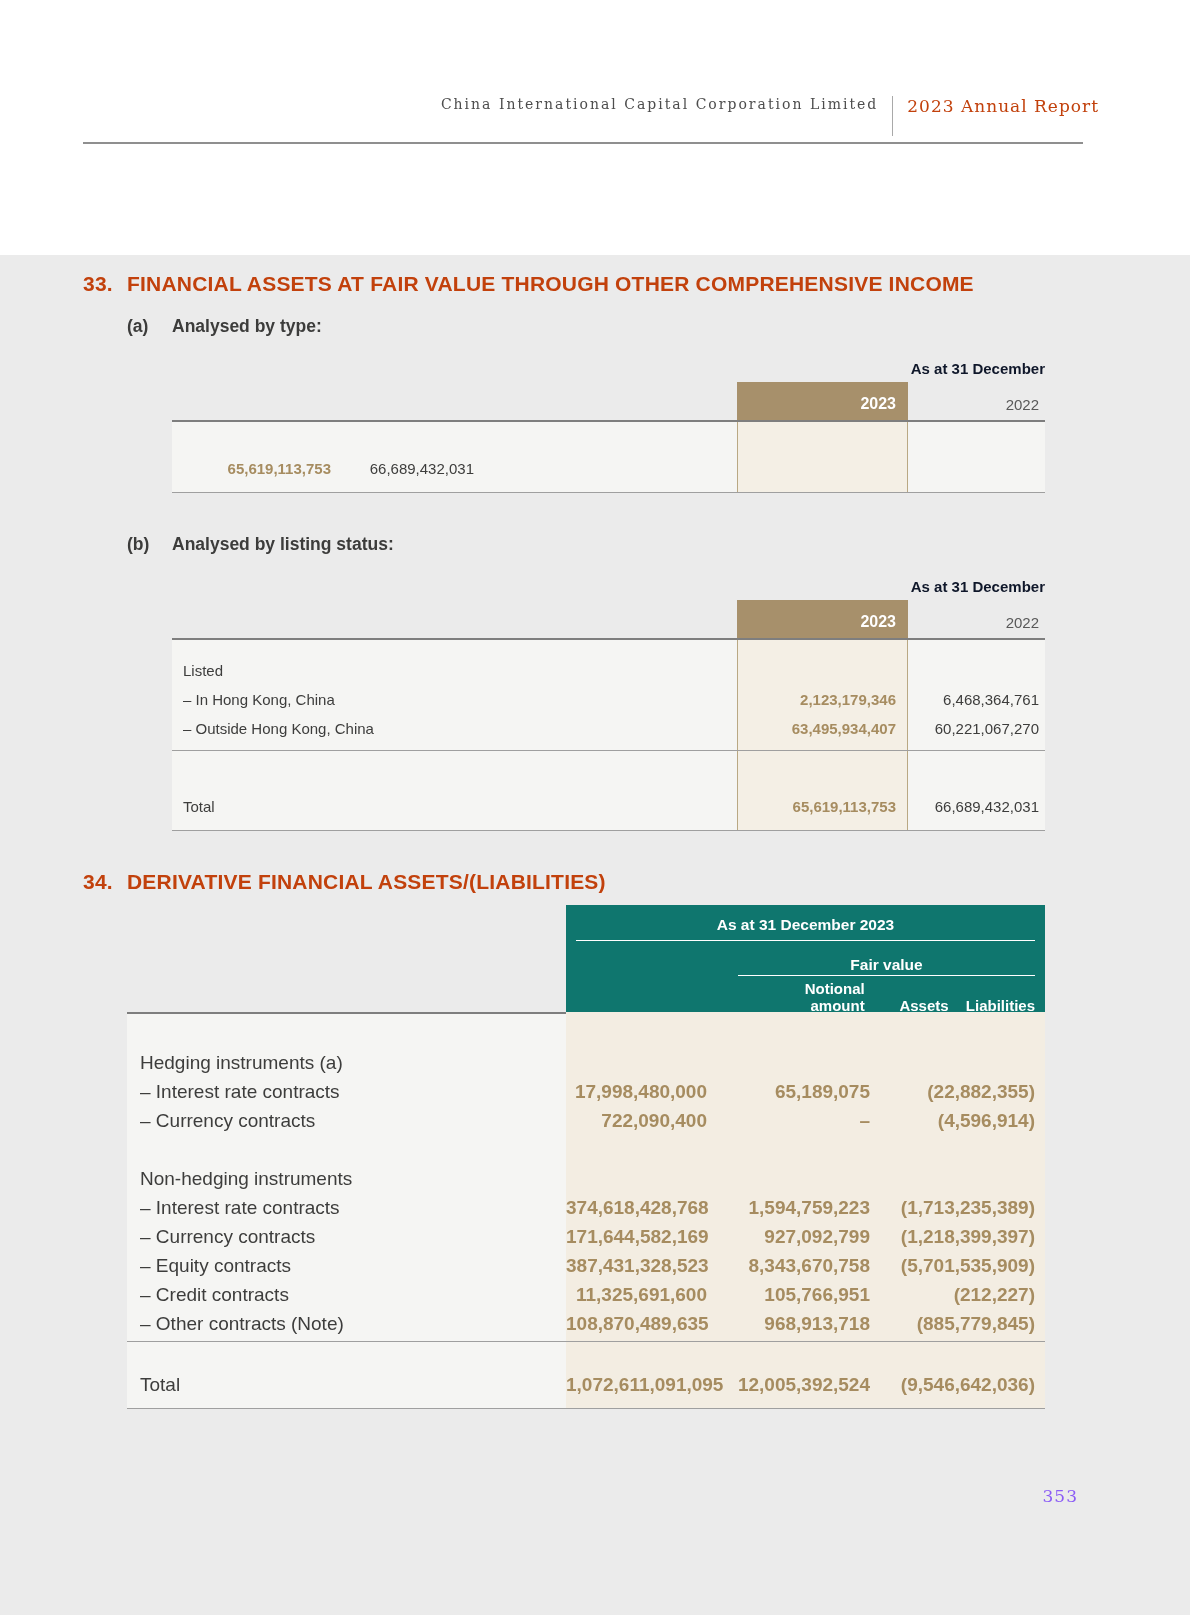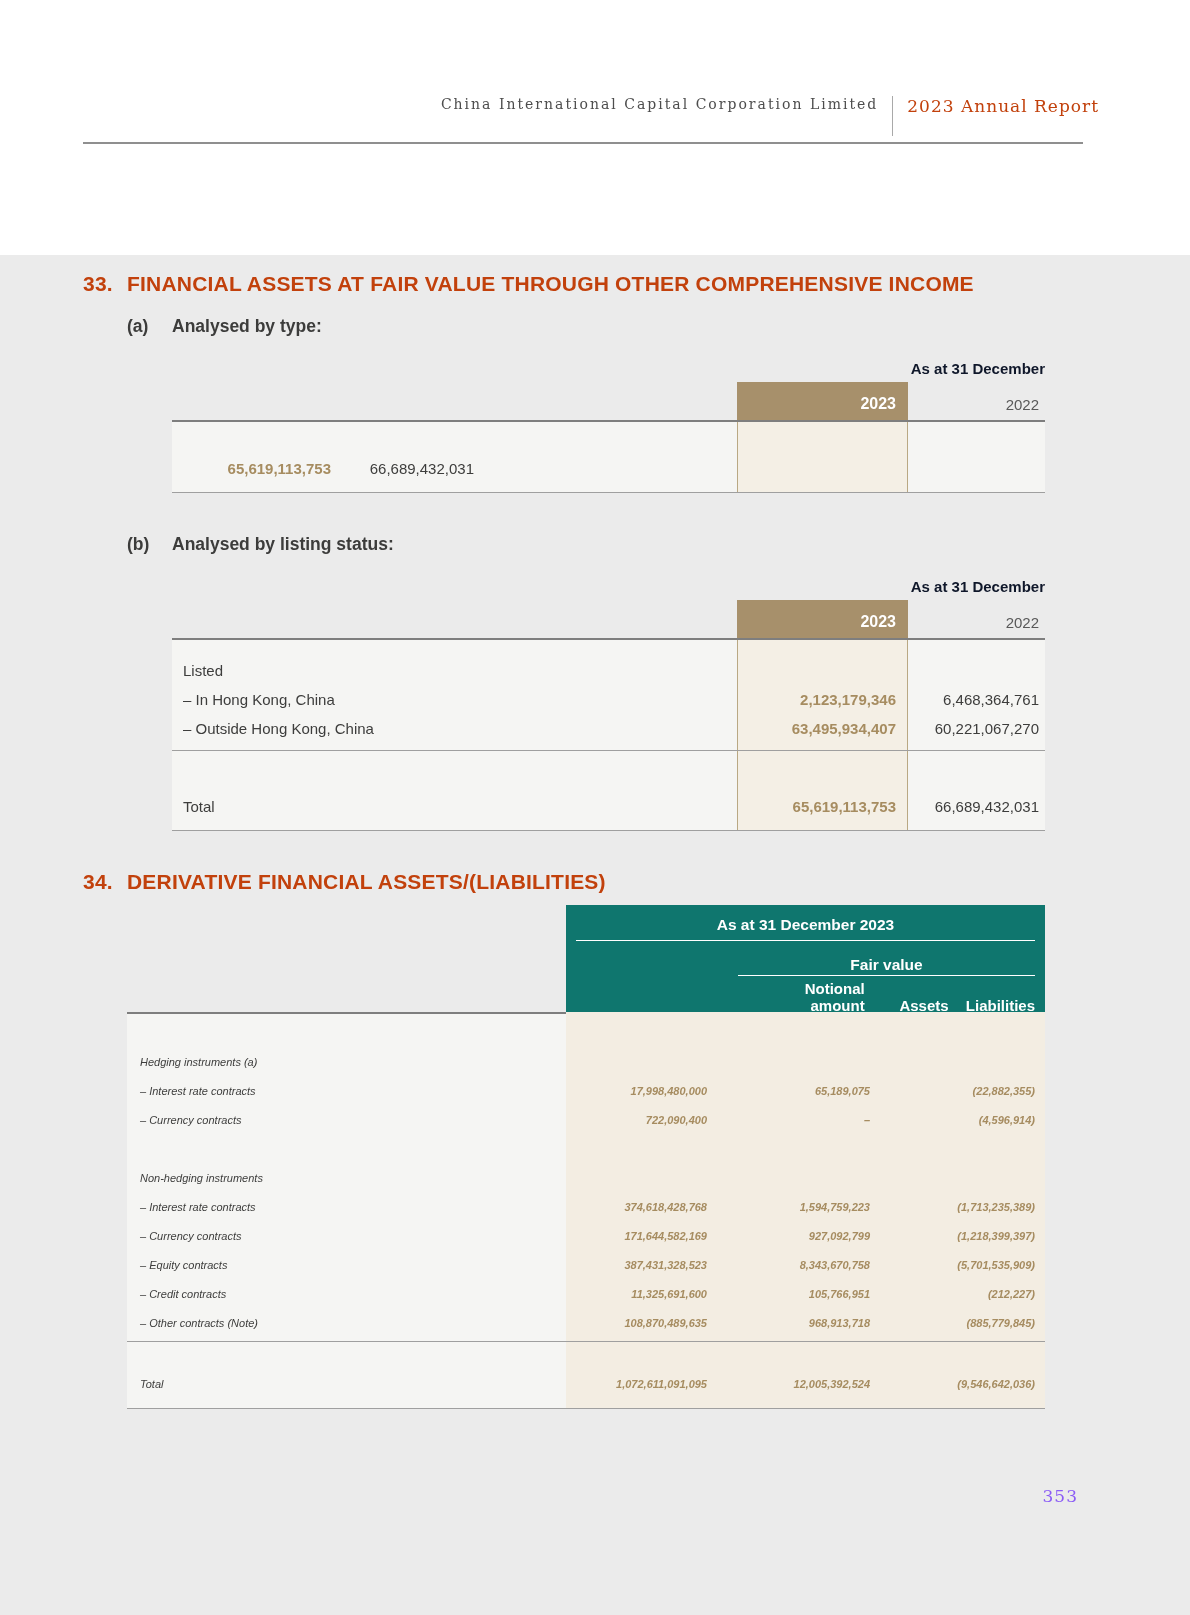--- a/index.html
+++ b/index.html
@@ -73,21 +73,21 @@
   .t34-fv { margin:10px 10px 0 172px; height:24px; line-height:27px; text-align:center; font-weight:bold; font-size:15.5px; }
   .t34-rule2 { margin:0 10px 0 172px; border-top:1px solid #ffffff; }
   .t34-cols { display:flex; align-items:flex-end; height:46px; padding-bottom:8px; box-sizing:border-box; font-weight:bold; font-size:15px; }
   .t34-cols .c-not { width:141px; text-align:right; }
   .t34-cols .c-ast { width:166px; text-align:right; padding-right:3px; box-sizing:border-box; }
   .t34-cols .c-lia { width:172px; text-align:right; padding-right:10px; box-sizing:border-box; }
   .t34-body { position:absolute; left:0; top:107px; width:918px; height:396px; border-bottom:1px solid #9f9f9f; }
   .t34-labelbg { position:absolute; left:0; top:0; width:439px; height:100%; background:#f5f5f3; border-top:2px solid #7e7e7e; box-sizing:border-box; }
   .t34-beige { position:absolute; left:439px; top:0; width:479px; height:100%; background:#f3ede2; }
   .t34-rows { position:absolute; inset:0; display:flex; flex-direction:column; padding-top:36px; box-sizing:border-box; }
-  .drow { display:flex; height:29px; line-height:29px; font-size:11px; color:#3d3d3c; flex:none;font-style:italic; }
+  .drow { display:flex; height:29px; line-height:29px; font-size:19px; color:#3d3d3c; flex:none; }
   .drow .lab { width:439px; padding-left:13px; box-sizing:border-box; }
   .drow .n { width:141px; text-align:right; font-weight:bold; color:#a68c60; }
   .drow .a { width:166px; text-align:right; padding-right:3px; box-sizing:border-box; font-weight:bold; color:#a68c60; }
   .drow .l { width:172px; text-align:right; padding-right:10px; box-sizing:border-box; font-weight:bold; color:#a68c60; }
   .sp29 { height:29px; flex:none; }
   .t34-div { border-top:1px solid #9f9f9f; margin-top:3px; flex:none; }
 
   
   .pagenum { position:absolute; top:1486px; right:112px; font-family:"DejaVu Serif", serif; font-size:17px; color:#8b5cf6; letter-spacing:1px; }
 </style>

